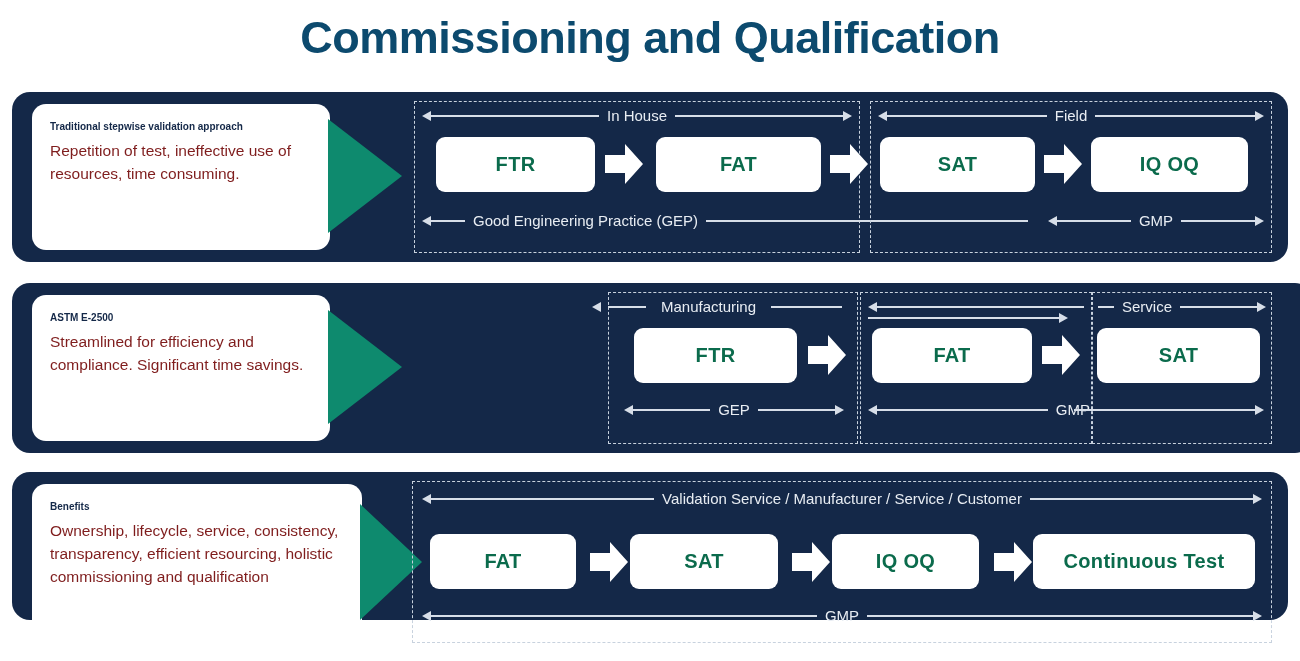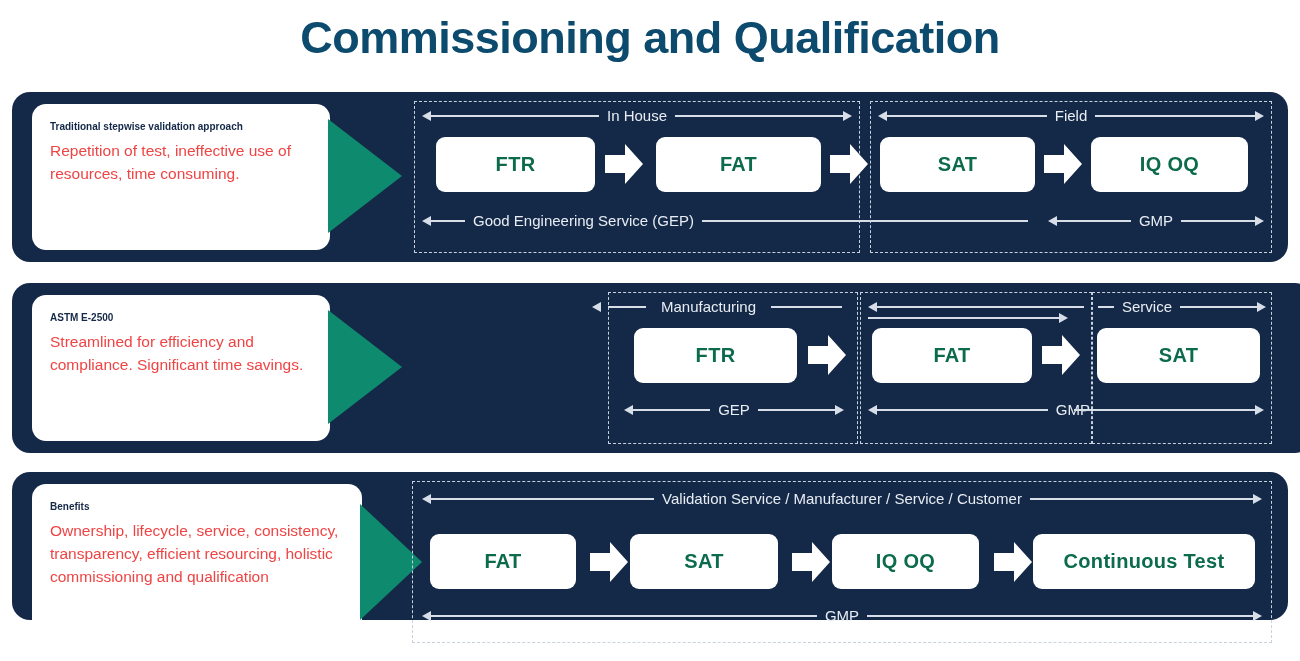--- a/index.html
+++ b/index.html
@@ -56,21 +56,21 @@
 
   .callout-title {
     font-size: 10px;
     font-weight: bold;
     color: #142848;
     line-height: 22px;
     margin: 0 0 1px 0;
   }
   .callout-body {
     font-size: 15.5px;
-    color: #ef4444;
+    color: #7f1d1d;
     line-height: 23px;
     margin: 0;
   }
 
   .teal-arrow {
     position: absolute;
     width: 0;
     height: 0;
   }
   #row-1 .teal-arrow { left: 316px; top: 27px;
@@ -181,21 +181,21 @@
 
   <div class="block-arrow" style="left:818px; top:52px;">
     <svg viewBox="0 0 38 40">
         <path d="M0 11 H20 V0 L38 20 L20 40 V29 H0 Z" fill="#ffffff"></path>
       </svg>
   </div>
 
   <div class="span-arrow no-head-r" style="left:410px; top:118px; width:606px;">
     <span class="head-l"></span>
     <span class="seg" style="flex:0 0 34px;"></span>
-    <span class="lbl">Good Engineering Service (GEP)</span>
+    <span class="lbl">Good Engineering Practice (GEP)</span>
     <span class="seg"></span>
 
   </div>
 
   <div class="dashed-box" style="left:858px; top:9px; width:402px; height:152px;"></div>
 
   <div class="span-arrow" style="left:866px; top:13px; width:386px;">
     <span class="head-l"></span>
     <span class="seg"></span>
     <span class="lbl">Field</span>

